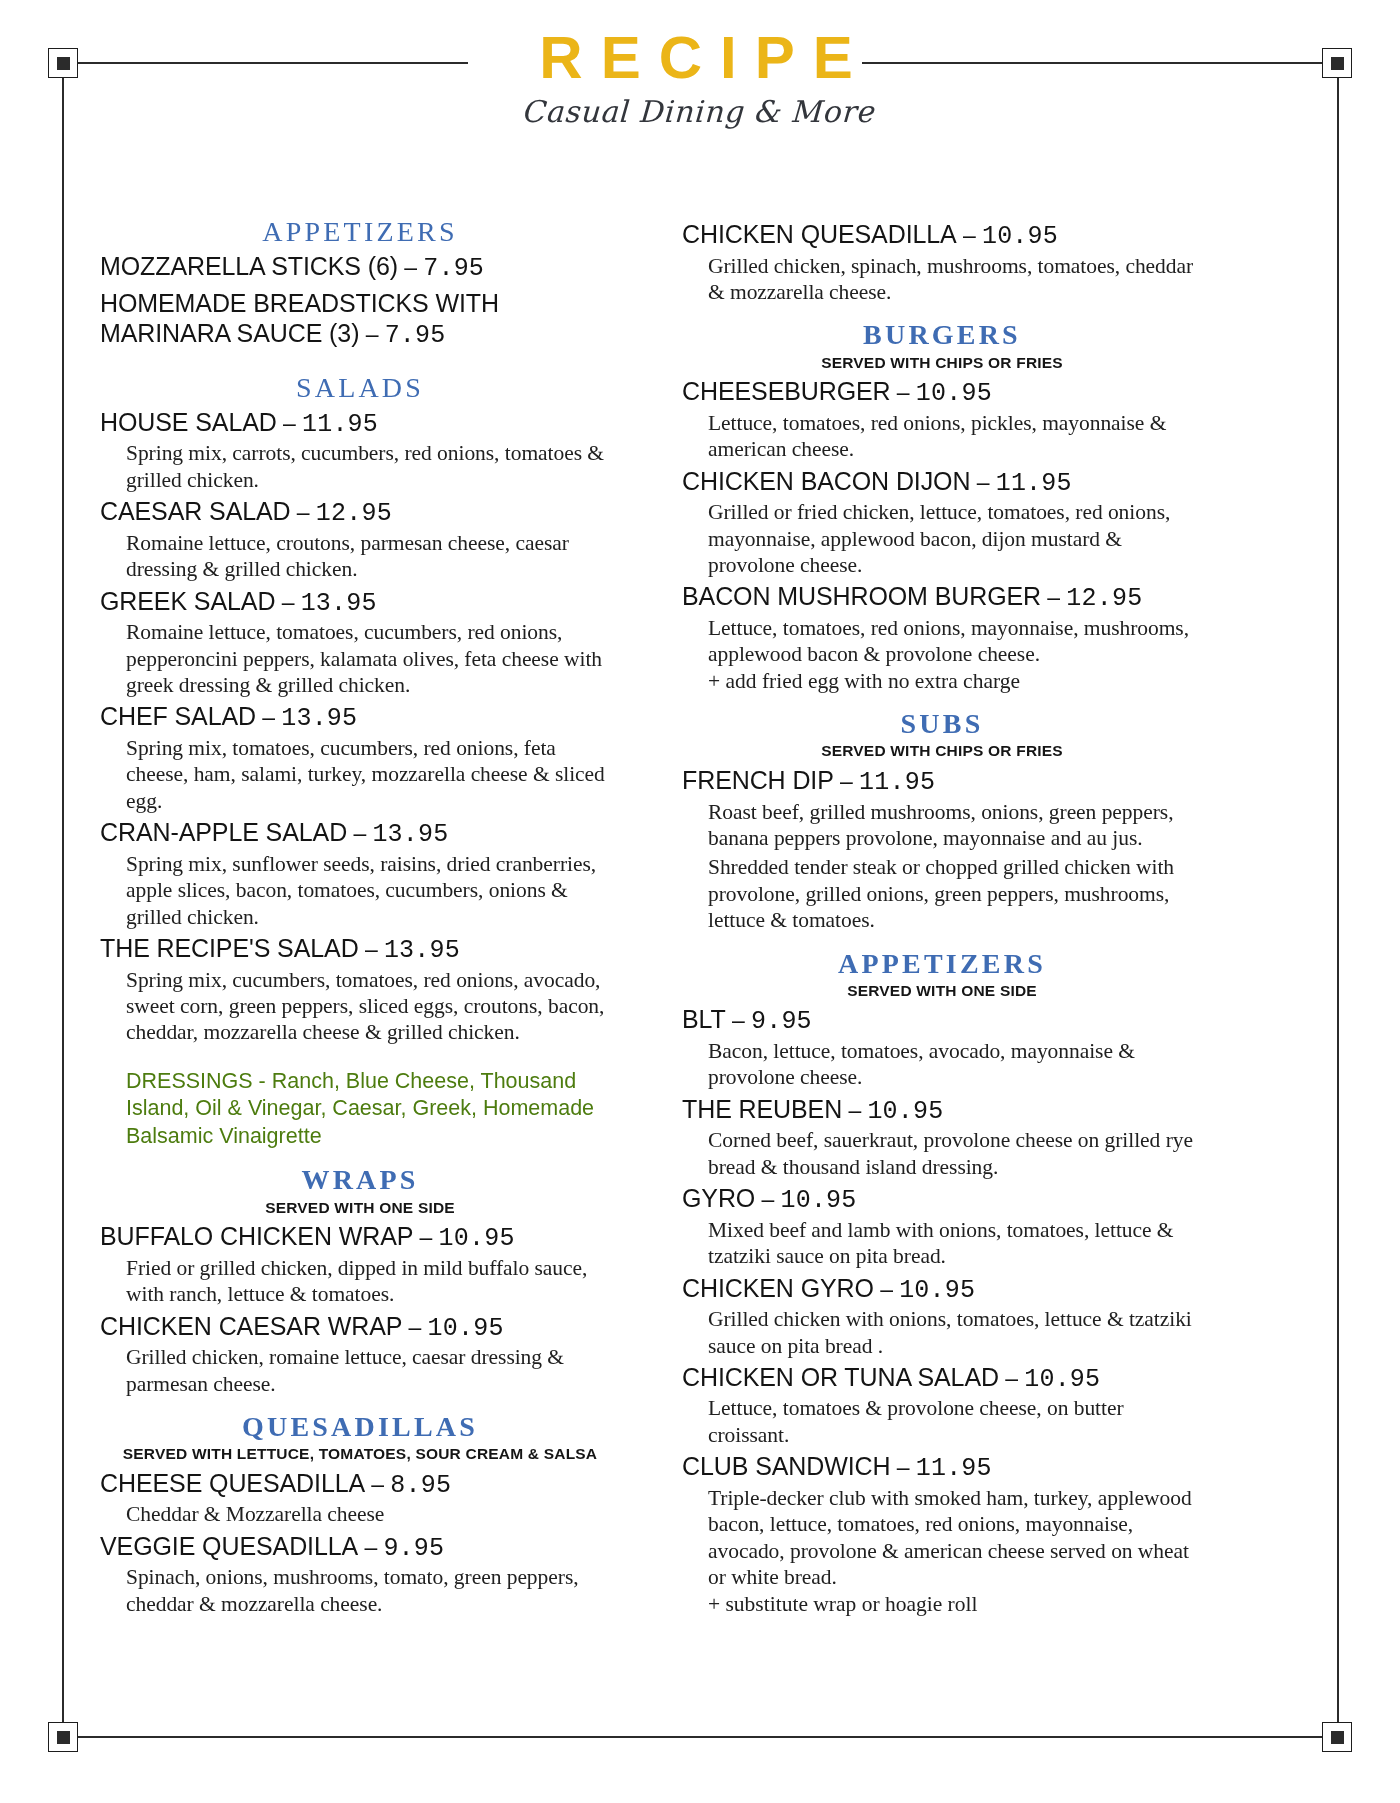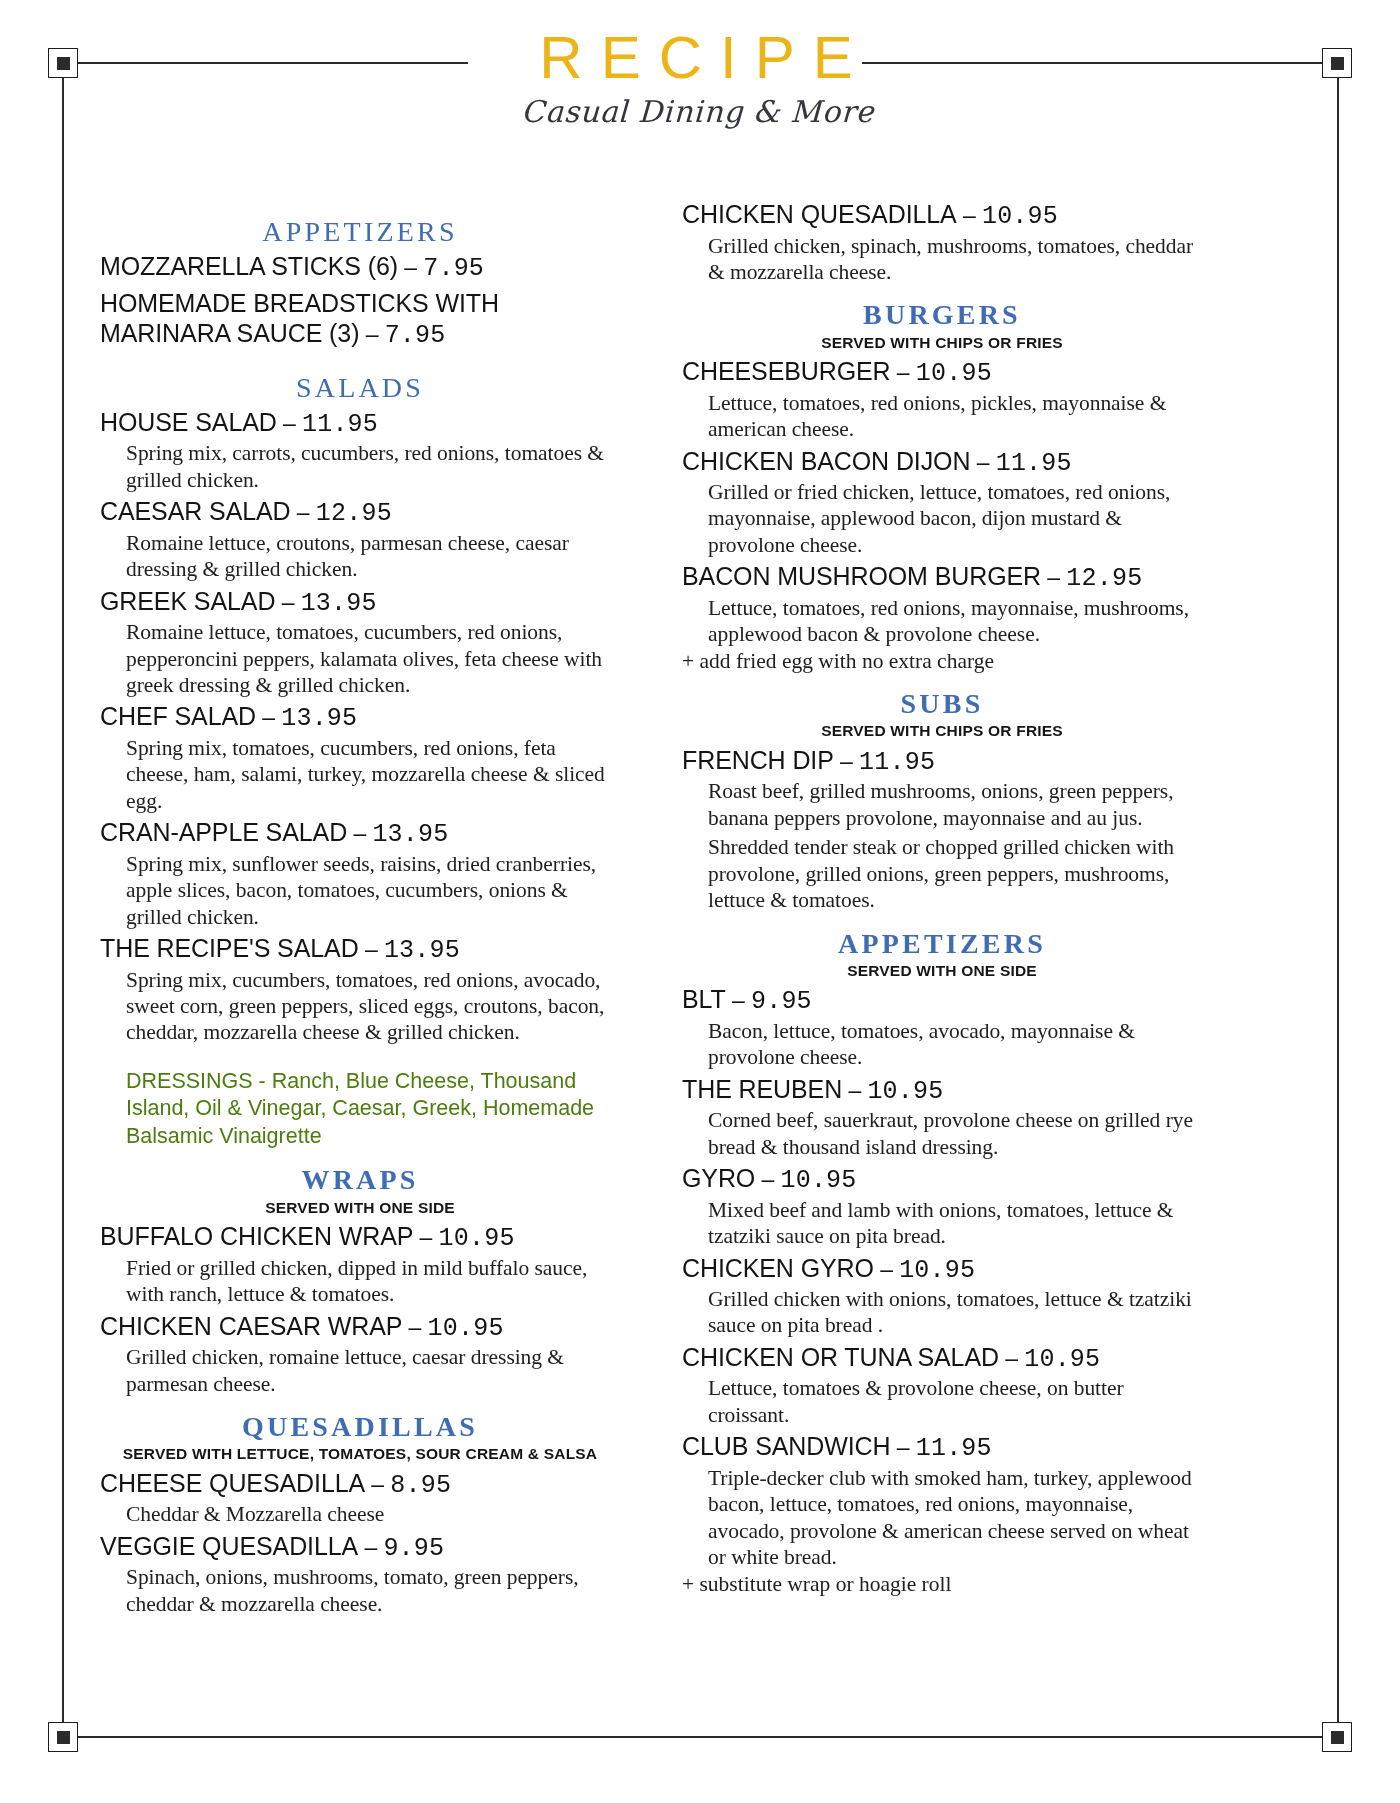--- a/index.html
+++ b/index.html
@@ -54,21 +54,21 @@
   
   .masthead {
     position: absolute;
     left: 0; right: 0;
     top: 28px;
     text-align: center;
   }
   .brand-title {
     font-family: "Liberation Sans", sans-serif;
     font-size: 60px;
-    font-weight: normal;
+    font-weight: bold;
     letter-spacing: 18px;
     color: #ebb518;
     line-height: 1;
     padding-left: 10px;
   }
   .brand-sub {
     margin-top: 6px;
     font-family: "DejaVu Serif", serif;
     font-style: italic;
     font-size: 30px;
@@ -79,20 +79,21 @@
   }
 
   
   .columns {
     position: absolute;
     left: 100px;
     top: 196px;
     width: 1200px;
     display: flex;
     gap: 62px;
+    align-items: flex-end;
   }
   .col { width: 520px; }
 
   
   .sec-head {
     text-align: center;
     font-family: "Liberation Serif", serif;
     font-size: 28px;
     letter-spacing: 3.2px;
     color: #3f6cb3;
@@ -134,20 +135,21 @@
     line-height: 1.23;
     color: #202020;
     margin-left: 26px;
     letter-spacing: -0.05px;
   }
   .item-note {
     font-family: "Liberation Serif", serif;
     font-size: 21.5px;
     line-height: 1.23;
     color: #202020;
+    margin-left: 26px;
   }
   .dressings {
     font-family: "Liberation Sans", sans-serif;
     font-size: 21.5px;
     line-height: 1.28;
     color: #4d7c0f;
     margin-left: 26px;
     margin-top: 22px;
   }
 </style>

